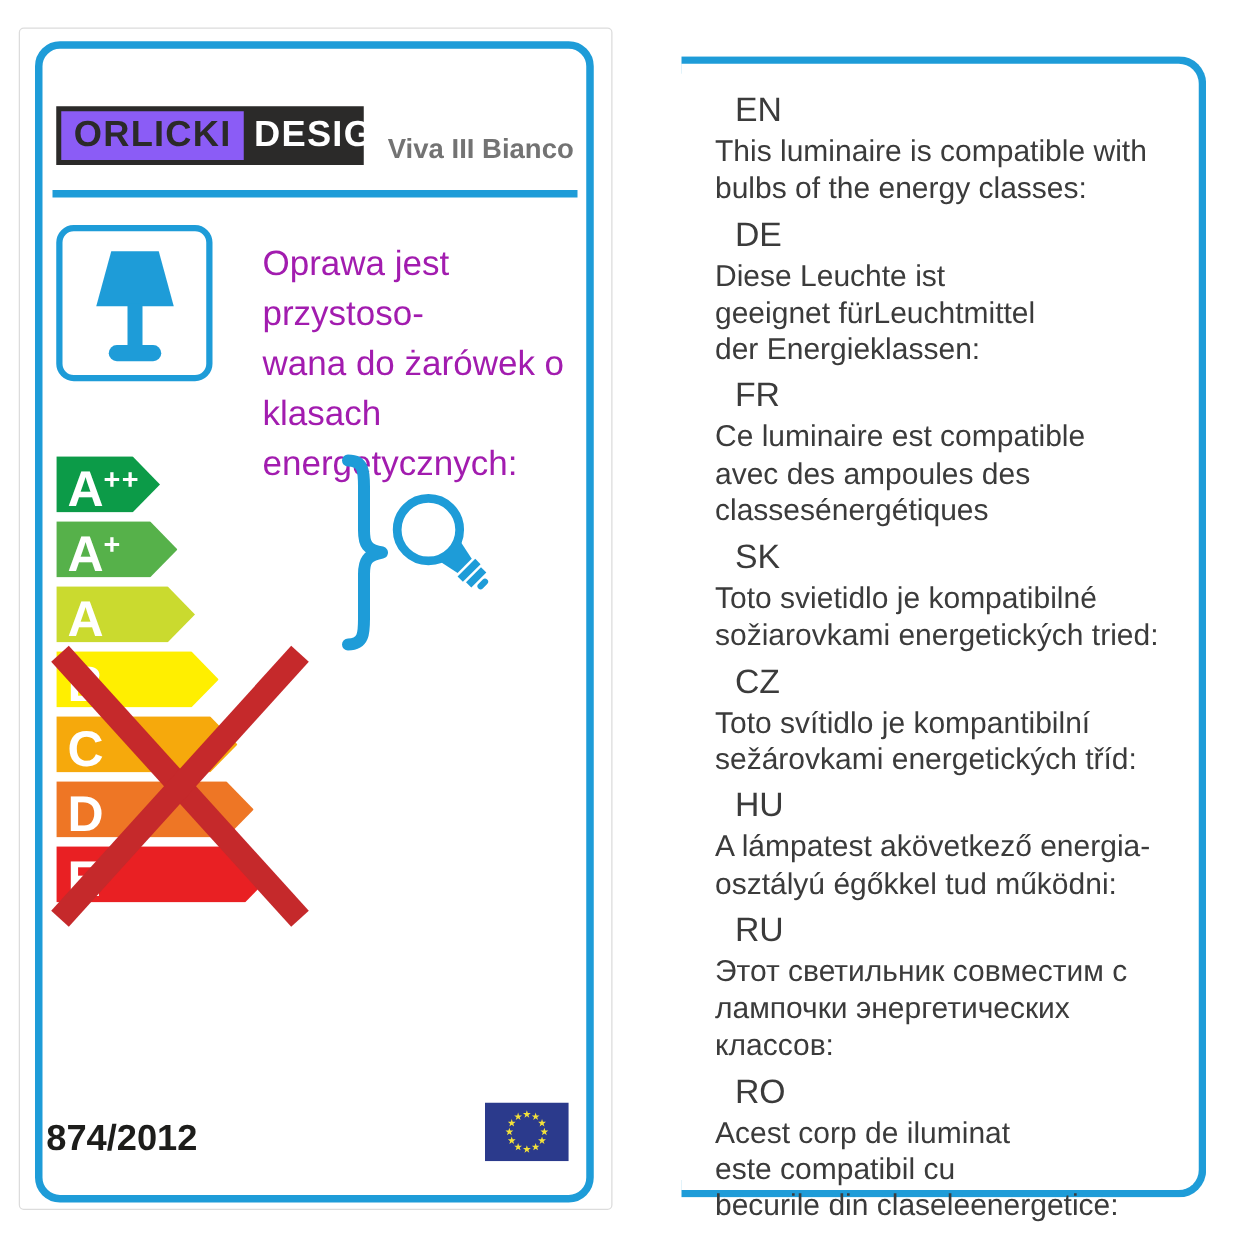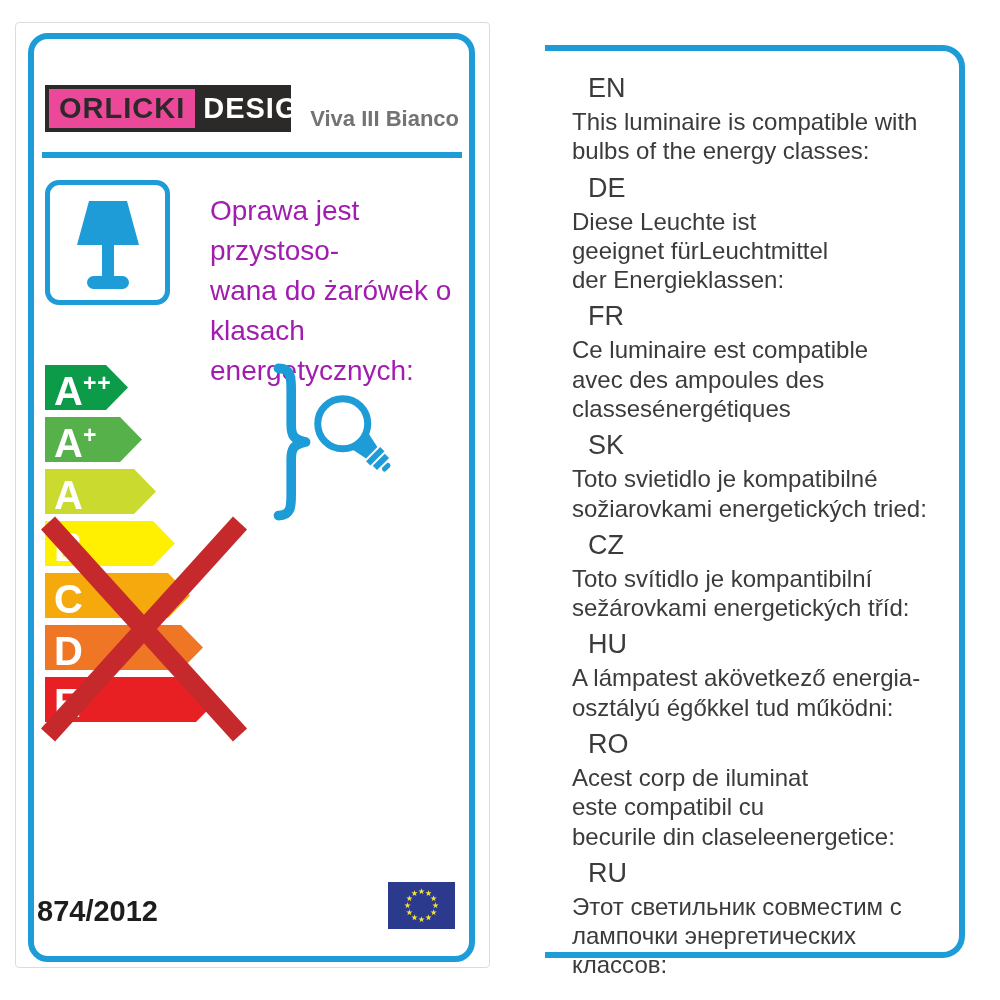--- a/index.html
+++ b/index.html
@@ -11,21 +11,21 @@
                border:1px solid #dcdcdc;border-radius:4px;}
 
   
   .left-panel{position:absolute;left:28px;top:33px;width:447px;height:929px;
               border:6px solid var(--accent_blue,#1e9cd8);border-radius:20px;
               box-sizing:border-box;background:#fff;}
   .left-panel>*{position:absolute;}
 
   .logo{left:11px;top:46px;width:246px;height:47px;display:flex;align-items:stretch;
         background:var(--logo_dark,#2b2a29);padding:4px;box-sizing:border-box;}
-  .logo-left{background:#ec4899;color:var(--logo_dark,#2b2a29);display:flex;align-items:center;
+  .logo-left{background:#8b5cf6;color:var(--logo_dark,#2b2a29);display:flex;align-items:center;
              justify-content:center;font-weight:bold;font-size:29px;letter-spacing:1px;
              padding:0 10px;flex:0 0 auto;}
   .logo-right{color:#ffffff;display:flex;align-items:center;justify-content:center;
               font-weight:bold;font-size:29px;letter-spacing:1px;padding:0 8px;flex:1;text-align:right;}
 
   .product-name{right:10px;top:67px;font-size:22px;font-weight:bold;color:#737373;}
 
   .divider{left:8px;top:113px;width:420px;height:6px;background:var(--accent_blue,#1e9cd8);}
 
   .lamp-box{left:11px;top:141px;width:125px;height:125px;box-sizing:border-box;
@@ -183,26 +183,26 @@
       <div class="lang-code">CZ</div>
       <div class="lang-text">Toto svítidlo je kompantibilní
 sežárovkami energetických tříd:</div>
     </div>
     <div class="lang-block">
       <div class="lang-code">HU</div>
       <div class="lang-text">A lámpatest akövetkező energia-
 osztályú égőkkel tud működni:</div>
     </div>
     <div class="lang-block">
+      <div class="lang-code">RU</div>
+      <div class="lang-text">Этот светильник совместим с
+лампочки энергетических
+классов:</div>
+    </div>
+    <div class="lang-block">
       <div class="lang-code">RO</div>
       <div class="lang-text">Acest corp de iluminat
 este compatibil cu
 becurile din claseleenergetice:</div>
     </div>
-    <div class="lang-block">
-      <div class="lang-code">RU</div>
-      <div class="lang-text">Этот светильник совместим с
-лампочки энергетических
-классов:</div>
-    </div>
   </div>
 
 </div>
 
 </body></html>

